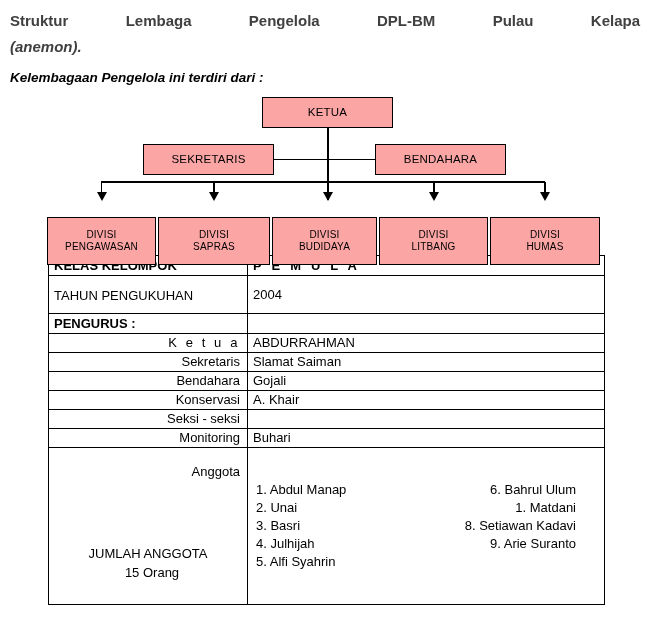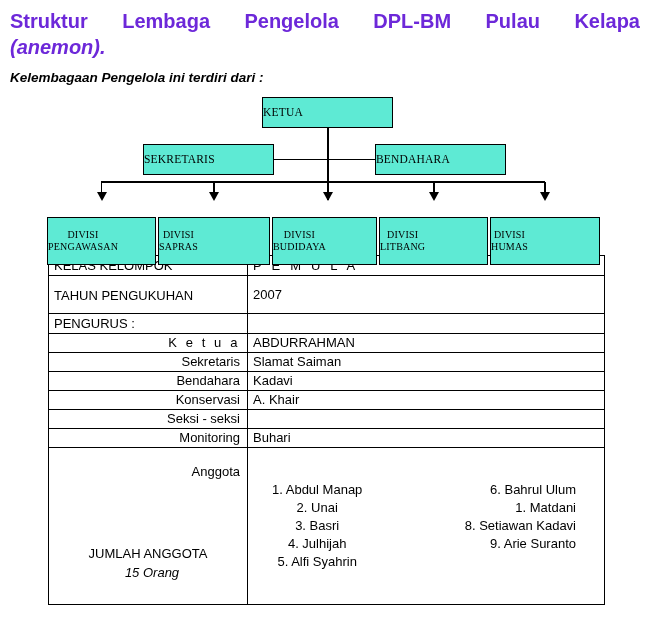--- a/index.html
+++ b/index.html
@@ -11,22 +11,22 @@
     color: #000000;
     overflow: hidden;
   }
 
   #page { position: relative; width: 647px; height: 632px; }
 
   
   .doc-title {
     position: absolute;
     left: 10px; top: 8px; width: 630px;
-    color: #6d28d9;
-    font-size: 20px;
+    color: #404040;
+    font-size: 15px;
     font-weight: bold;
     line-height: 26px;
     text-align: justify;
     text-align-last: justify;
   }
   .doc-title .line2 {
     display: block;
     font-style: italic;
     text-align: left;
     text-align-last: left;
@@ -41,30 +41,29 @@
     color: #000;
     white-space: nowrap;
   }
 
   
   #orgchart { position: absolute; left: 0; top: 0; width: 647px; height: 252px; }
 
   .node {
     position: absolute;
     border: 1.6px solid #000;
-    background: #5eead4;
+    background: #fca5a5;
     display: flex;
     align-items: center;
-    justify-content: flex-start;
+    justify-content: center;
     text-align: center;
     font-size: 11.5px;
     line-height: 13px;
     letter-spacing: 0.2px;
     z-index: 3;
-    font-family: Liberation Serif, serif;
   }
   .node.small { font-size: 10px; line-height: 12px; }
 
   #node-ketua      { left: 262px; top: 97px;  width: 131px; height: 31px; }
   #node-sekretaris { left: 143px; top: 144px; width: 131px; height: 31px; }
   #node-bendahara  { left: 375px; top: 144px; width: 131px; height: 31px; }
 
   .divbox { top: 201px; height: 48px; margin-top: 16px; }
   #node-div1 { left: 47px;  width: 109px; }
   #node-div2 { left: 158px; width: 112px; }
@@ -119,21 +118,21 @@
     line-height: 16px;
   }
   .c-label { width: 199px; }
   .c-value { width: 357px; }
 
   .lbl-left   { text-align: left; }
   .lbl-right  { text-align: right; padding-right: 7px !important; }
   .spaced     { letter-spacing: 3.2px; }
   .spaced-sm  { letter-spacing: 2.6px; }
 
-  .r-20 { height: 20px; }
+  .r-20 { height: 20px; font-weight: bold; }
   .r-38 { height: 38px; }
   .r-19 { height: 19px; padding-left: 33px; }
 
   .cell-pad-top { vertical-align: top; padding-top: 3px !important; }
 
   
   #cell-anggota-label {
     height: 157px;
     vertical-align: top;
     position: relative;
@@ -141,30 +140,30 @@
   }
   #anggota-word {
     position: absolute; right: 7px; top: 16px;
     text-align: right;
   }
   #jumlah-block {
     position: absolute; left: 0; right: 0; top: 96px;
     text-align: center;
     line-height: 19px;
   }
-  #jumlah-count { padding-left: 8px; font-style: italic; }
+  #jumlah-count { padding-left: 8px; }
 
   #cell-anggota-list {
     vertical-align: top;
     padding: 10px 0 0 8px !important;
     position: relative;
   }
   .member-cols { position: relative; height: 100px; }
   .mem-col { position: absolute; top: 0; line-height: 18px; font-size: 13px; }
-  #mem-col-a { left: 16px; text-align: center; }
+  #mem-col-a { left: 0px; text-align: left; }
   #mem-col-b { left: 150px; width: 170px; text-align: right; }
   .mem-item { white-space: nowrap; }
 </style>
 </head>
 <body>
 
 <div id="page">
 
   <div class="doc-title">
     <span>Struktur Lembaga Pengelola DPL-BM Pulau Kelapa</span>
@@ -245,41 +244,41 @@
         <col class="c-value">
       </colgroup>
     <tbody>
       <tr class="r-20">
         <td class="lbl-left">KELAS KELOMPOK</td>
         <td class="spaced">P E M U L A</td>
       </tr>
 
       <tr class="r-38">
         <td class="lbl-left cell-pad-top">TAHUN PENGUKUHAN</td>
-        <td>2007</td>
+        <td>2004</td>
       </tr>
 
       <tr class="r-20">
         <td class="lbl-left">PENGURUS   :</td>
         <td></td>
       </tr>
 
       <tr class="r-19">
         <td class="lbl-right spaced-sm">K e t u a</td>
         <td>ABDURRAHMAN</td>
       </tr>
 
       <tr class="r-19">
         <td class="lbl-right">Sekretaris</td>
         <td>Slamat Saiman</td>
       </tr>
 
       <tr class="r-19">
         <td class="lbl-right">Bendahara</td>
-        <td>Kadavi</td>
+        <td>Gojali</td>
       </tr>
 
       <tr class="r-19">
         <td class="lbl-right">Konservasi</td>
         <td>A.  Khair</td>
       </tr>
 
       <tr class="r-19">
         <td class="lbl-right">Seksi - seksi</td>
         <td></td>

